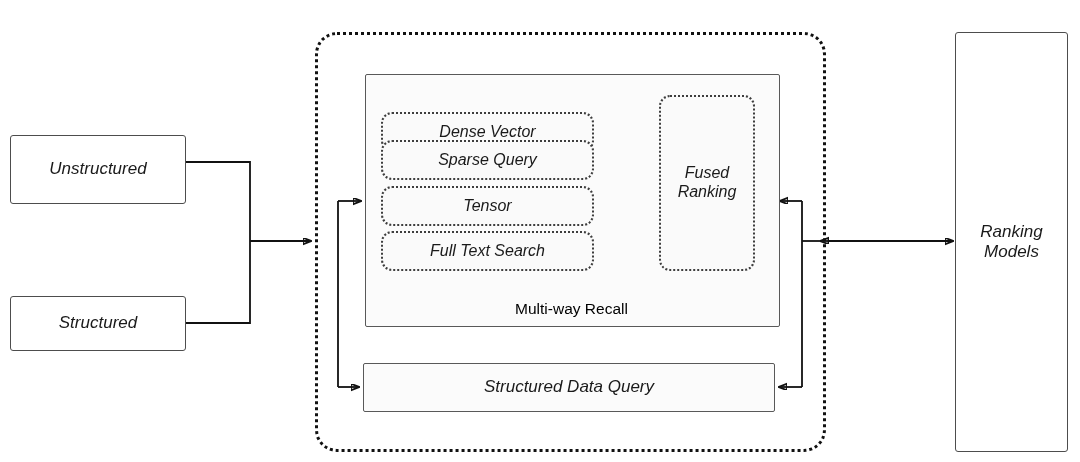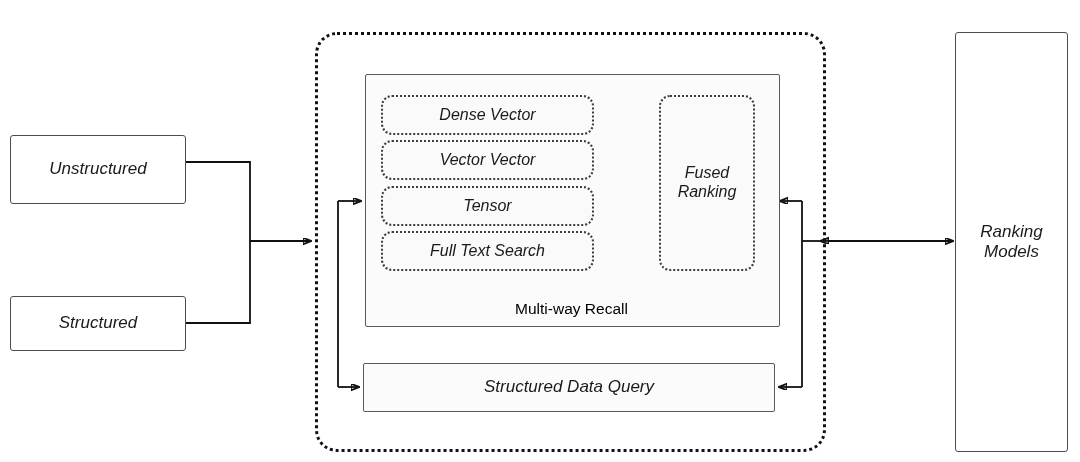--- a/index.html
+++ b/index.html
@@ -127,26 +127,26 @@
   </div>
 
   <div class="boundary" style="left:315px; top:32px; width:511px; height:420px;"></div>
 
   <div class="box-round" style="position:absolute; left:365px; top:74px; width:413px; height:251px;"></div>
 
   <div class="label-plain" style="left:365px; top:300px; width:413px;">
     <span>Multi-way Recall</span>
   </div>
 
-  <div class="node box-dotted" style="left:381px; top:95px; width:213px; height:40px;">
+  <div class="node box-dotted" style="left:381px; top:112px; width:213px; height:40px;">
     <span>Dense Vector</span>
   </div>
 
   <div class="node box-dotted" style="left:381px; top:140px; width:213px; height:40px;">
-    <span>Vector Vector</span>
+    <span>Sparse Query</span>
   </div>
 
   <div class="node box-dotted" style="left:381px; top:186px; width:213px; height:40px;">
     <span>Tensor</span>
   </div>
 
   <div class="node box-dotted" style="left:381px; top:231px; width:213px; height:40px;">
     <span>Full Text Search</span>
   </div>
 

